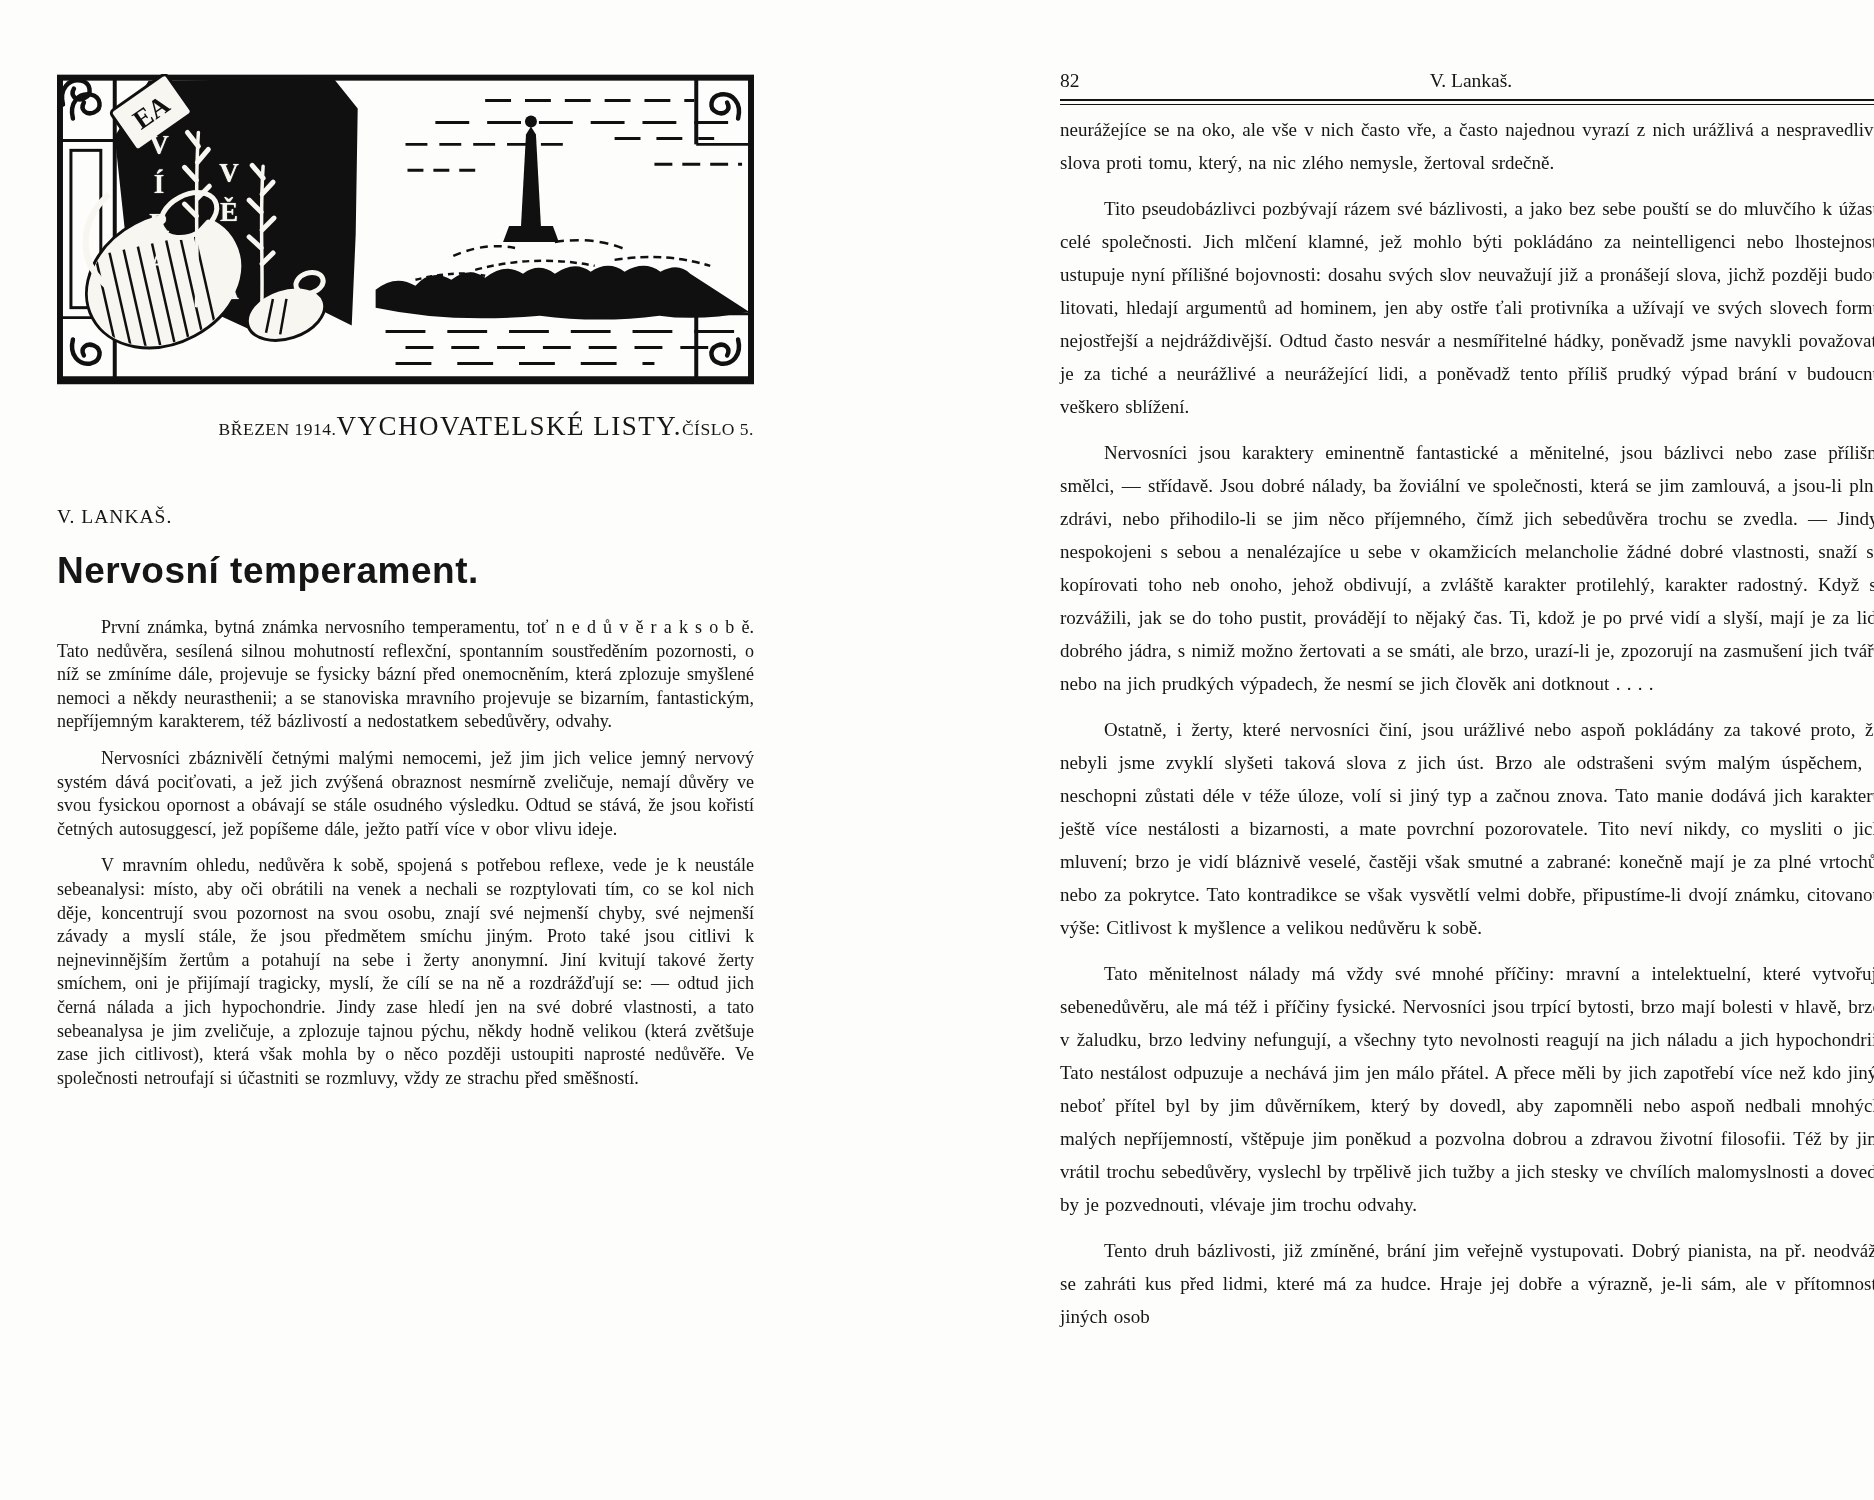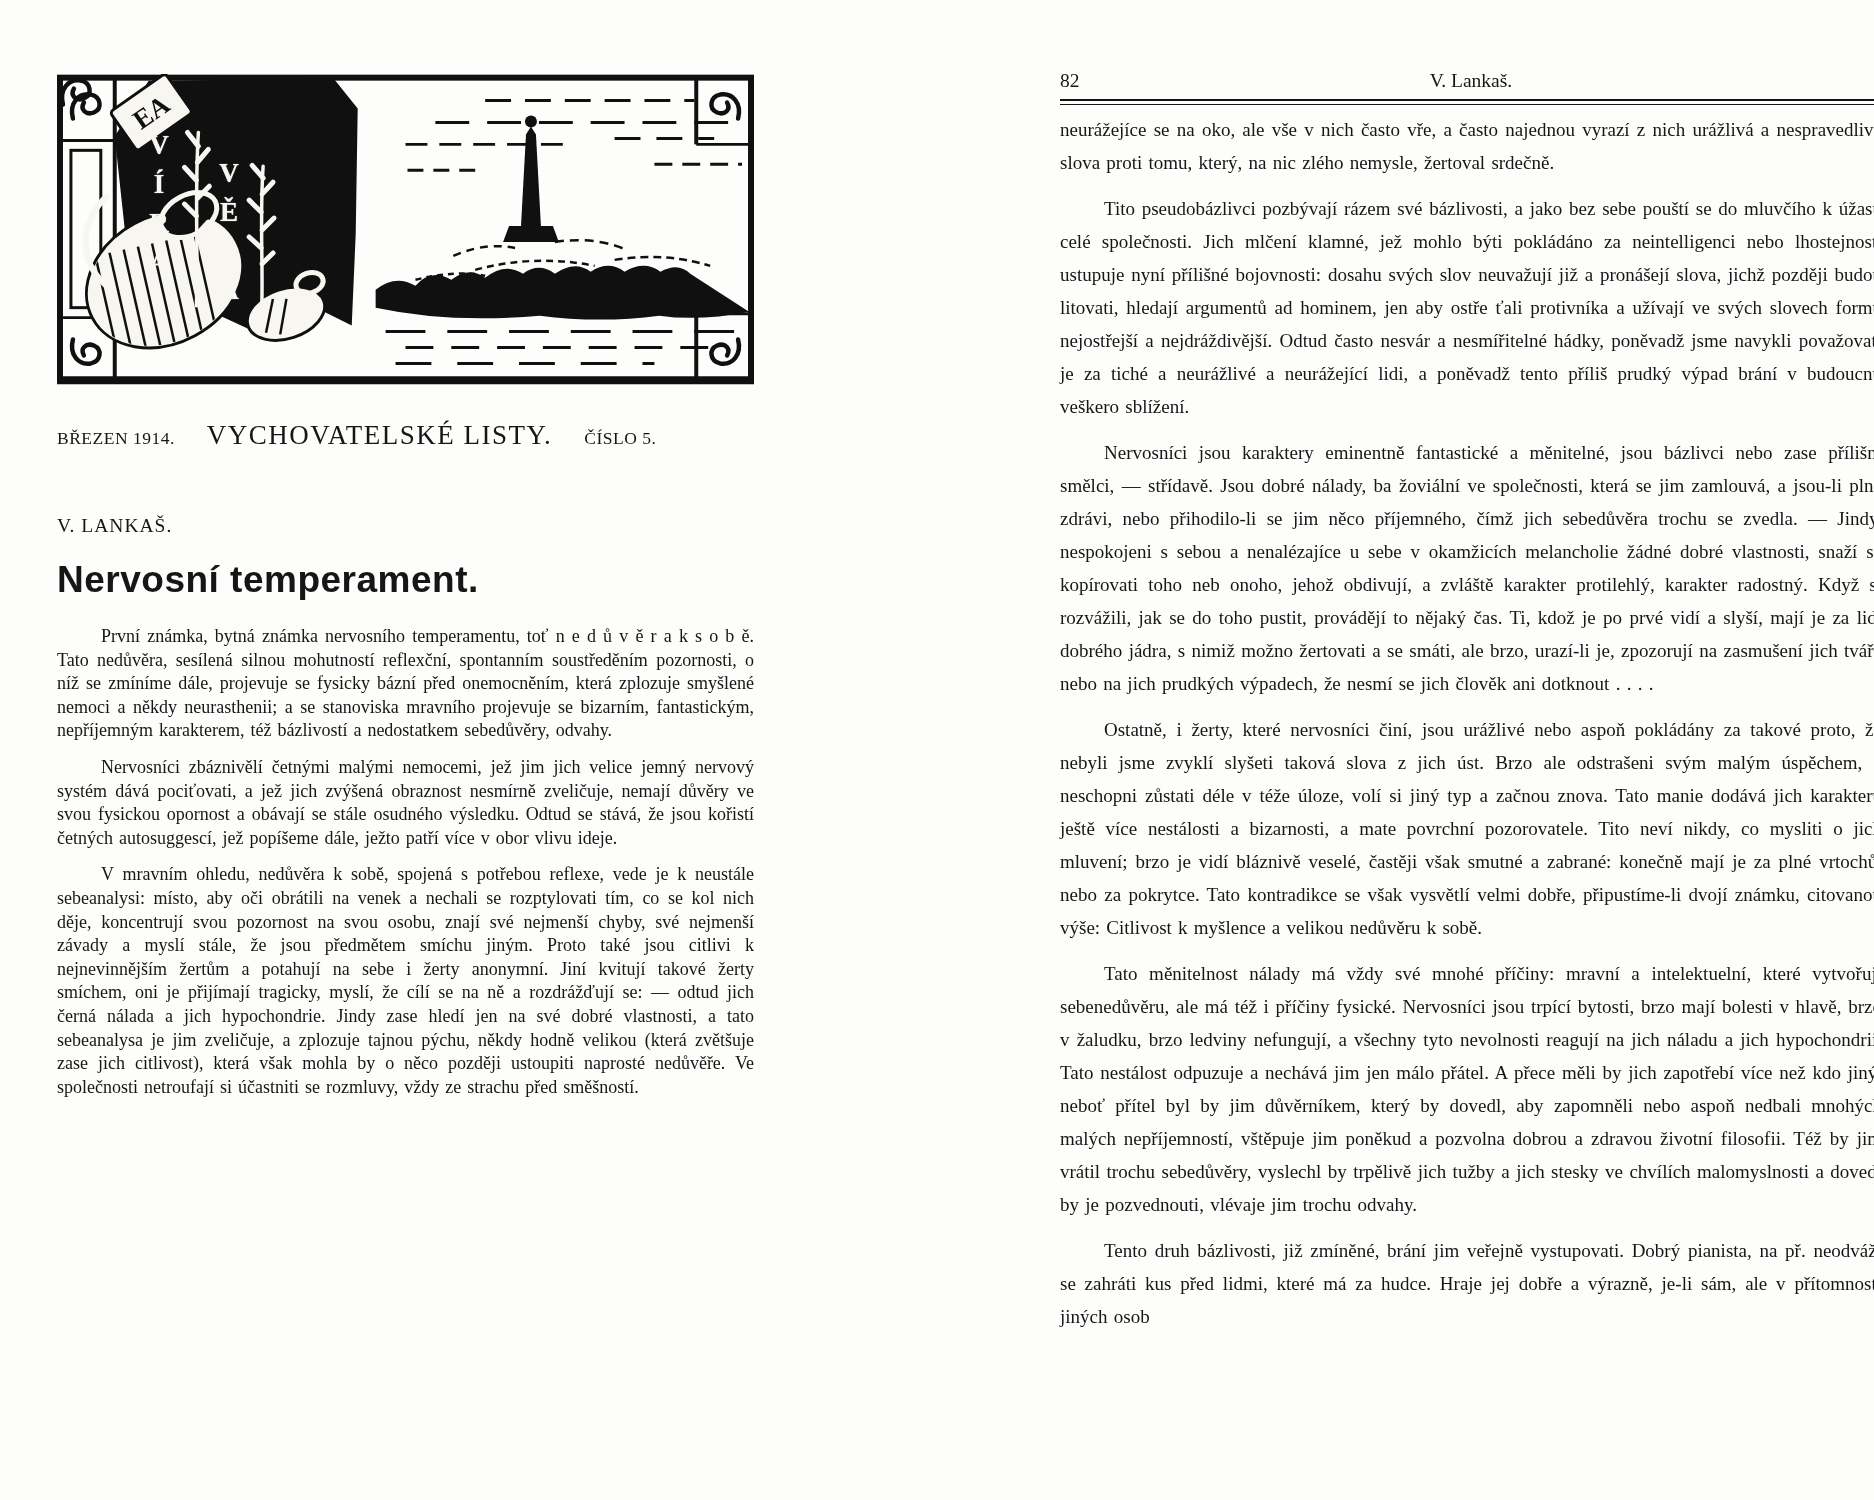--- a/index.html
+++ b/index.html
@@ -19,22 +19,22 @@
     position:absolute;
     writing-mode:vertical-rl;text-orientation:upright;
     color:#f7f6f1;font-weight:bold;font-size:27px;letter-spacing:9px;
     font-family:"Liberation Serif",serif;
     text-shadow:0 0 1px #f7f6f1;
     user-select:none;
   }
   .vira{left:86px;top:56px;}
   .veda{left:156px;top:84px;}
   .masthead{
-    margin-top:34px;
-    display:flex;justify-content:flex-start;align-items:baseline;gap:32px;
+    margin-top:25px;
+    display:flex;justify-content:flex-end;align-items:baseline;
   }
   .masthead .date,.masthead .issue{font-size:17.5px;letter-spacing:.5px;}
   .masthead .journal{font-size:27px;letter-spacing:1.5px;}
   .author{margin-top:64px;font-size:19.5px;letter-spacing:1px;}
   .art-title{
     margin-top:22px;text-align:left;
     font-family:"Liberation Sans","DejaVu Sans",sans-serif;
     font-weight:700;font-size:37px;letter-spacing:.5px;
   }
   .subtitle{margin-top:12px;text-align:right;font-size:20px;padding-right:6px;}

